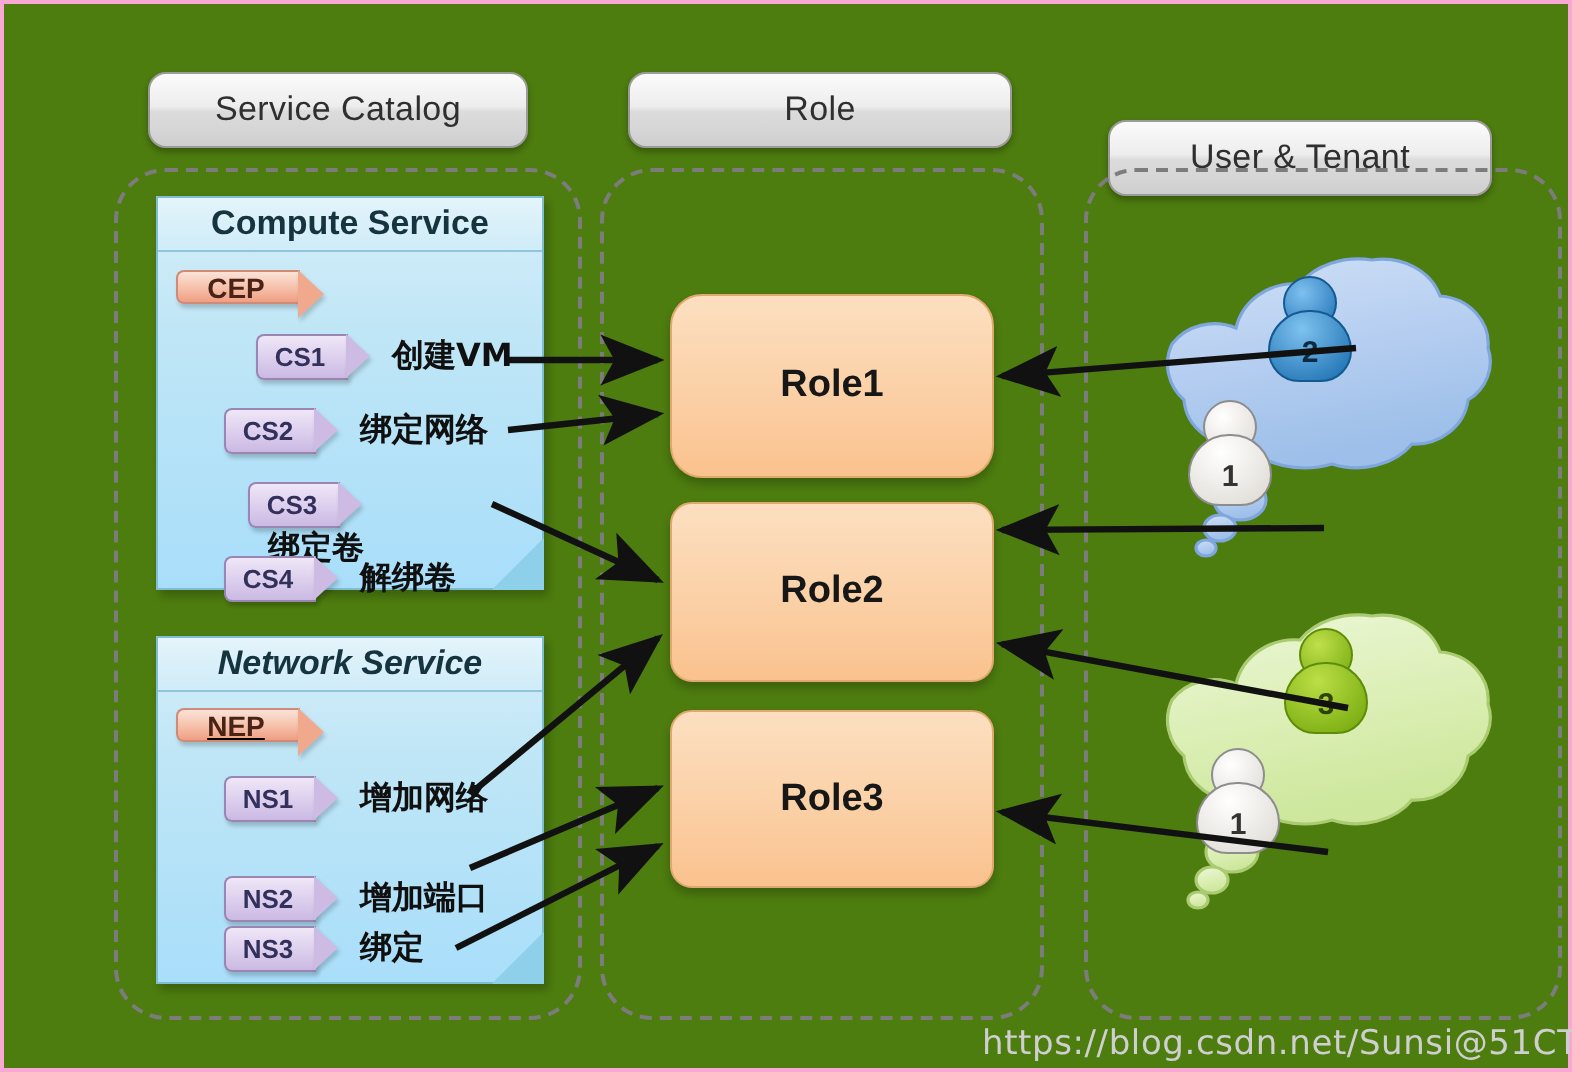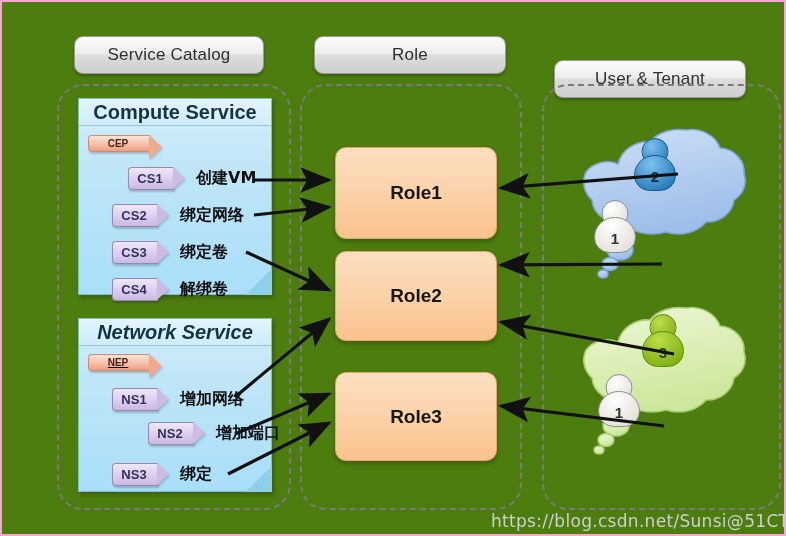--- a/index.html
+++ b/index.html
@@ -51,21 +51,21 @@
     background:linear-gradient(to bottom,#d6eef9 0%,#bfe6f6 35%,#a9defa 100%);
     box-shadow:2px 3px 4px rgba(0,0,0,.22);
   }
   #svc-compute{left:76px;top:96px;width:192px;height:195px;}
   #svc-network{left:76px;top:316px;width:192px;height:172px;font-style:italic;}
   .svc-title{
     height:26px;
     border-bottom:1px solid #8fc6da;
     background:linear-gradient(to bottom,#e4f4fb 0%,#cfecf8 100%);
     display:flex;align-items:center;justify-content:center;
-    font-size:20px;font-weight:bold;color:#16343f;
+    font-size:17px;font-weight:bold;color:#16343f;
   }
   
   .curl{
     position:absolute;right:-1px;bottom:-1px;
     width:0;height:0;
     border-left:26px solid transparent;
     border-bottom:26px solid #6ec0e0;
     opacity:.85;
   }
   .curl2{
@@ -102,21 +102,21 @@
     width:46px;
     background:linear-gradient(to bottom,#efe7f7 0%,#ddd0ee 50%,#cbb9e3 100%);
     color:#33315c;
   }
   .chev.purple::after{border-left-color:#cdbbe4;}
   .chev.salmon{
     width:62px;height:17px;
     border-color:#cf8b75;
     background:linear-gradient(to bottom,#fbe3d8 0%,#f6c3ad 50%,#ef9f82 100%);
     color:#4a2316;
-    font-size:10px;
+    font-size:14px;
   }
   .chev.salmon::after{
     border-left-color:#f1a98e;
     border-top-width:12.5px;border-bottom-width:12.5px;
     border-left-width:13px;
     right:-12px;
   }
   .taglabel{
     margin-left:22px;
     font-size:16px;font-weight:bold;color:#101010;
@@ -128,23 +128,23 @@
   .role{
     position:absolute;
     left:333px;width:160px;
     border:1px solid #e0a870;
     border-radius:11px;
     background:linear-gradient(to bottom,#fcdfc0 0%,#fbd3ab 45%,#fac28e 100%);
     box-shadow:0 3px 4px rgba(0,0,0,.22);
     display:flex;align-items:center;justify-content:center;
     font-size:19px;font-weight:bold;color:#171717;
   }
-  #role1{top:145px;height:90px;}
+  #role1{top:145px;height:90px;border-radius:16px;}
   #role2{top:249px;height:88px;}
-  #role3{top:370px;height:87px;}
+  #role3{top:353px;height:87px;}
 
   
   .cloud{position:absolute;}
   .cloud svg{display:block;}
   #cloud-blue{left:558px;top:122px;width:210px;height:158px;}
   #cloud-green{left:562px;top:300px;width:210px;height:155px;}
 
   .person{position:absolute;}
   .person .head{
     position:absolute;left:50%;transform:translateX(-50%);
@@ -205,21 +205,21 @@
     <div class="chev salmon">CEP</div>
   </div>
   <div class="tagrow" style="left:110px;top:165px;padding-left:16px;">
     <div class="chev purple">CS1</div>
     <div class="taglabel">创建VM</div>
   </div>
   <div class="tagrow" style="left:110px;top:202px;">
     <div class="chev purple">CS2</div>
     <div class="taglabel">绑定网络</div>
   </div>
-  <div class="tagrow" style="left:110px;top:239px;">
+  <div class="tagrow" style="left:110px;top:239px;flex-direction:column;">
     <div class="chev purple">CS3</div>
     <div class="taglabel">绑定卷</div>
   </div>
   <div class="tagrow" style="left:110px;top:276px;">
     <div class="chev purple">CS4</div>
     <div class="taglabel">解绑卷</div>
   </div>
 
   <div class="svc" id="svc-network">
     <div class="svc-title">Network Service</div>
@@ -227,21 +227,21 @@
     <div class="curl2"></div>
   </div>
 
   <div class="tagrow" style="left:86px;top:352px;text-decoration:underline;">
     <div class="chev salmon">NEP</div>
   </div>
   <div class="tagrow" style="left:110px;top:386px;">
     <div class="chev purple">NS1</div>
     <div class="taglabel">增加网络</div>
   </div>
-  <div class="tagrow" style="left:110px;top:420px;margin-left:36px;">
+  <div class="tagrow" style="left:110px;top:436px;">
     <div class="chev purple">NS2</div>
     <div class="taglabel">增加端口</div>
   </div>
   <div class="tagrow" style="left:110px;top:461px;">
     <div class="chev purple">NS3</div>
     <div class="taglabel">绑定</div>
   </div>
 
   <div class="role" id="role1">
     <span>Role1</span>

